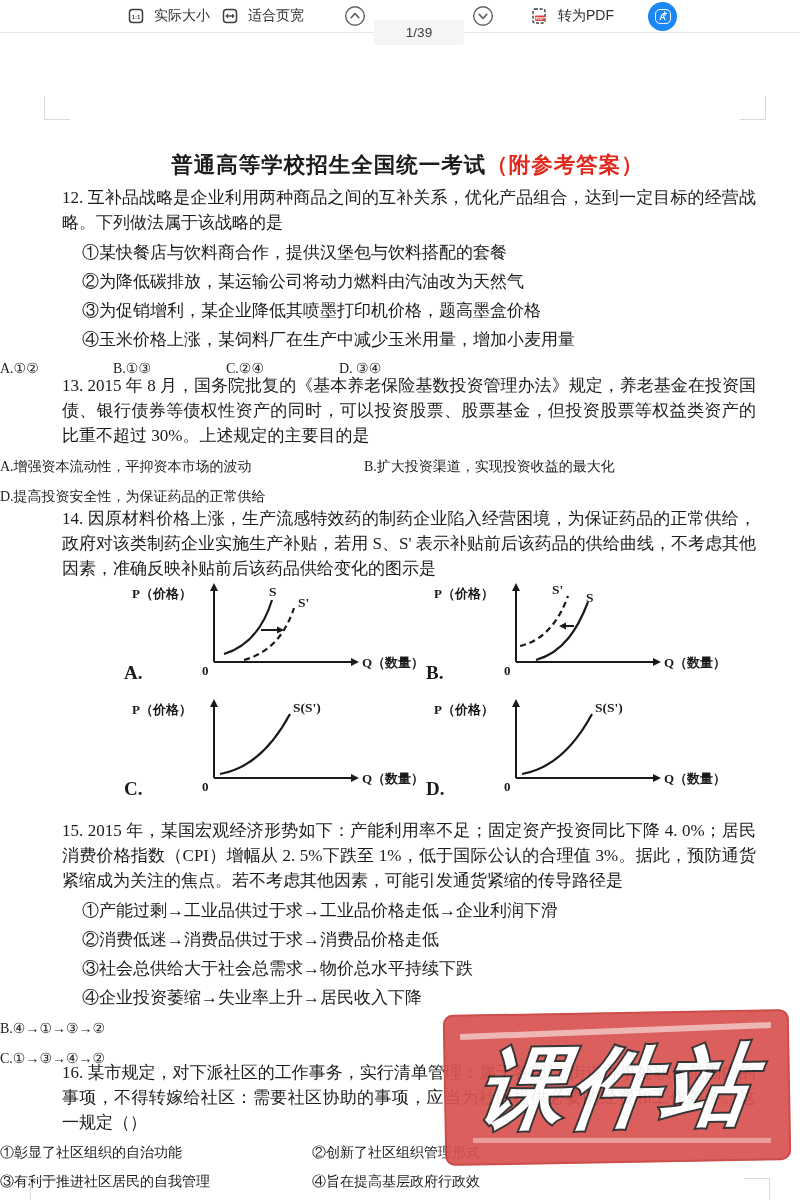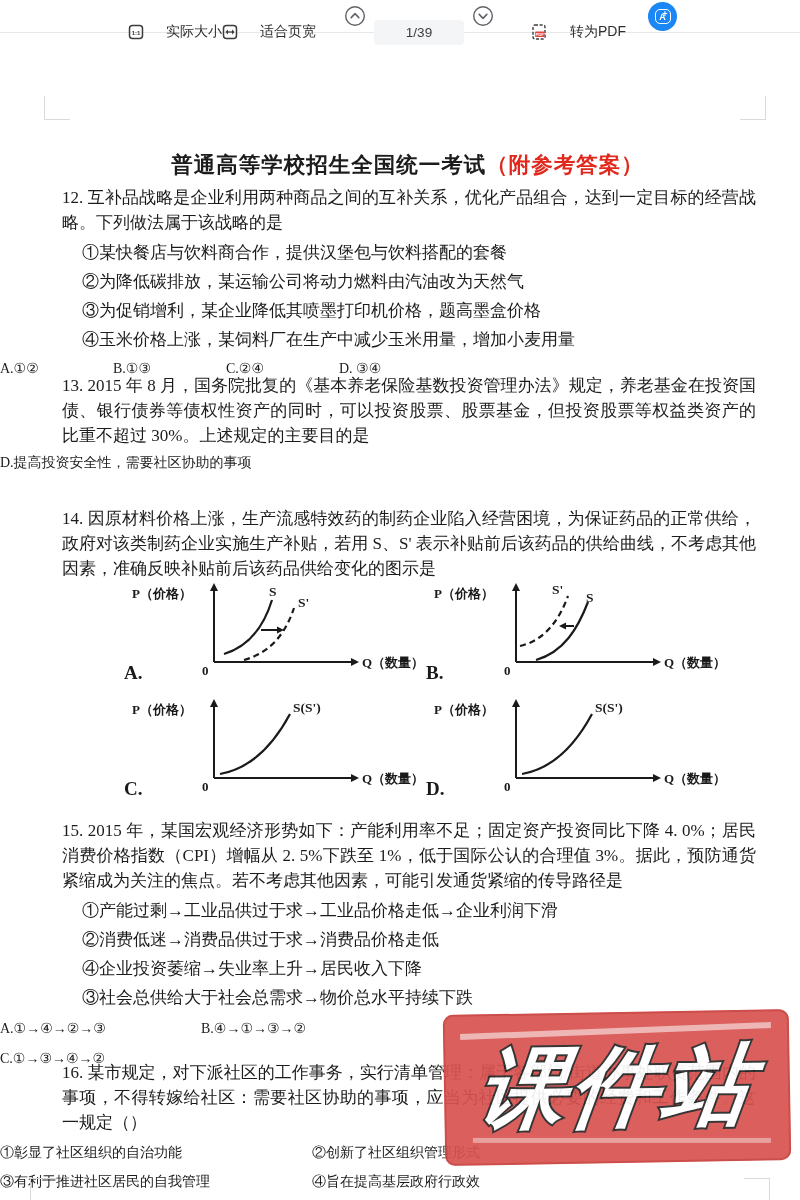--- a/index.html
+++ b/index.html
@@ -8,22 +8,22 @@
     width:800px; height:1200px; background:#ffffff; overflow:hidden;
     font-family:"Liberation Serif","DejaVu Serif",serif; color:#1c1c1c;
     position:relative;
   }
   
   .toolbar {
     position:absolute; top:0; left:0; width:800px; height:33px; background:#fff;
     border-bottom:1px solid #e8e8e8; z-index:20;
     font-family:"Liberation Sans","DejaVu Sans",sans-serif;
   }
-  .tb-item { position:absolute; top:0; height:32px; display:flex; align-items:center; gap:22px;
-    font-size:14px; color:#2f2f2f; cursor:pointer;margin-top:16px; }
+  .tb-item { position:absolute; top:0; height:32px; display:flex; align-items:center; gap:10px;
+    font-size:14px; color:#2f2f2f; cursor:pointer; }
   .tb-icon { display:flex; align-items:center; }
   .page-field { position:absolute; top:20px; width:90px; height:25px; background:#f4f5f6;
     border-radius:4px; display:flex; align-items:center; justify-content:center;
     font-size:13.5px; color:#3c3c3c; }
   .circle-btn { position:absolute; top:5px; width:22px; height:22px; cursor:pointer; }
   .ai-btn { position:absolute; top:2px; width:29px; height:29px; border-radius:50%;
     background:#1b87f5; display:flex; align-items:center; justify-content:center; cursor:pointer; }
   .ai-box { border:1.5px solid #fff; border-radius:5px; width:16px; height:15px;
     display:flex; align-items:center; justify-content:center; color:#fff;
     font-size:9px; font-weight:bold; position:relative; }
@@ -155,22 +155,26 @@
     <div class="row w88">
       <span>A.①②</span>
       <span>B.①③</span>
       <span>C.②④</span>
       <span>D. ③④</span>
     </div>
   </div>
 
   <div class="q" style="top:373px">
     <p class="stem">13. 2015 年 8 月，国务院批复的《基本养老保险基数投资管理办法》规定，养老基金在投资国债、银行债券等债权性资产的同时，可以投资股票、股票基金，但投资股票等权益类资产的比重不超过 30%。上述规定的主要目的是</p>
+    <div class="row w340" style="margin-top:4px">
+      <span>A.增强资本流动性，平抑资本市场的波动</span>
+      <span>B.扩大投资渠道，实现投资收益的最大化</span>
+    </div>
     <div class="row w340">
-      <span>D.提高投资安全性，需要社区协助的事项</span>
+      <span>D.提高投资安全性，为保证药品的正常供给</span>
     </div>
   </div>
 
   <div class="q" style="top:506px">
     <p class="stem">14. 因原材料价格上涨，生产流感特效药的制药企业陷入经营困境，为保证药品的正常供给，政府对该类制药企业实施生产补贴，若用 S、S' 表示补贴前后该药品的供给曲线，不考虑其他因素，准确反映补贴前后该药品供给变化的图示是</p>
   </div>
 
   <div class="graph-cell" style="left:122px; top:582px">
     <svg width="300" height="100" viewBox="0 0 300 100">
       <line class="axline" x1="92" y1="80" x2="92" y2="7"></line>
@@ -237,25 +241,24 @@
       <text class="curvelabel" x="171" y="14">S(S')</text>
       <text class="gletter" x="2" y="97">D.</text>
     </svg>
   </div>
 
   <div class="q" style="top:818px">
     <p class="stem">15. 2015 年，某国宏观经济形势如下：产能利用率不足；固定资产投资同比下降 4. 0%；居民消费价格指数（CPI）增幅从 2. 5%下跌至 1%，低于国际公认的合理值 3%。据此，预防通货紧缩成为关注的焦点。若不考虑其他因素，可能引发通货紧缩的传导路径是</p>
     <div class="subs">
       <div>①产能过剩→工业品供过于求→工业品价格走低→企业利润下滑</div>
       <div>②消费低迷→消费品供过于求→消费品价格走低</div>
+      <div>③社会总供给大于社会总需求→物价总水平持续下跌</div>
       <div>④企业投资萎缩→失业率上升→居民收入下降</div>
-      <div>③社会总供给大于社会总需求→物价总水平持续下跌</div>
     </div>
     <div class="row w176" style="margin-top:2px">
-      <span>A.①→④→②→③</span>
       <span>B.④→①→③→②</span>
     </div>
     <div class="row w176">
       <span>C.①→③→④→②</span>
     </div>
   </div>
 
   <div class="q" style="top:1060px">
     <p class="stem">16. 某市规定，对下派社区的工作事务，实行清单管理：属于各部门/街道办事处职责范围内的事项，不得转嫁给社区：需要社区协助的事项，应当为社区提供必要的经费和工作条件。这一规定（）</p>
     <div class="row w288" style="margin-top:3px; line-height:29px">

